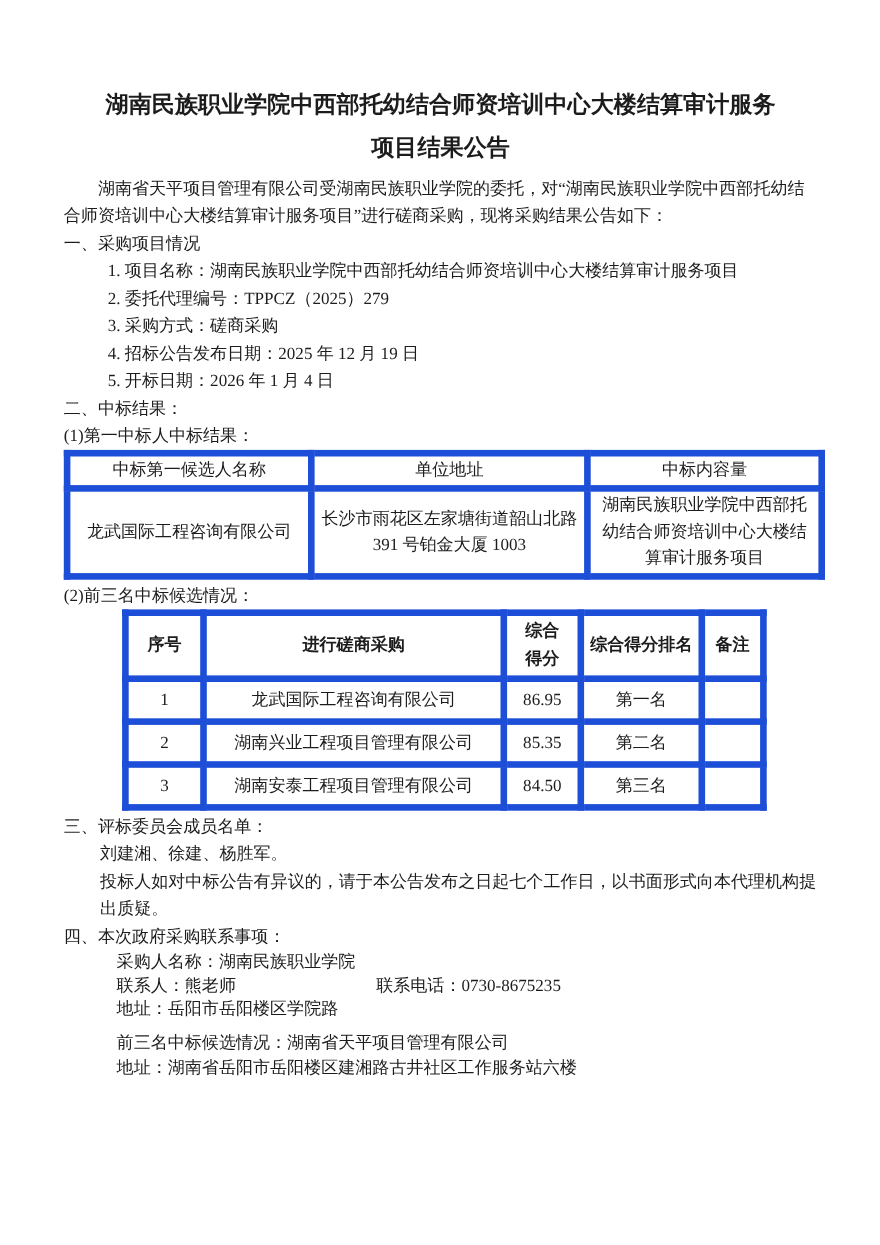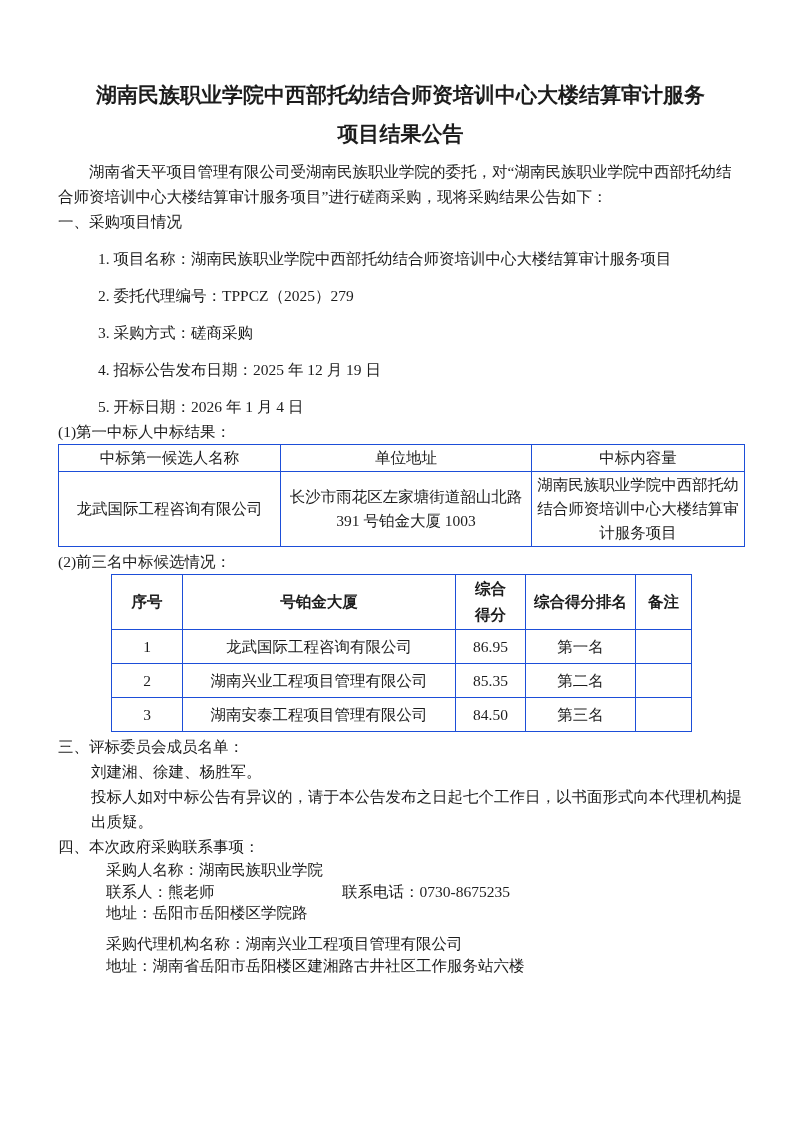--- a/index.html
+++ b/index.html
@@ -33,32 +33,31 @@
   }
   .intro {
     margin-top: 5px;
     text-indent: 2em;
   }
   .heading-bold {
     font-weight: normal;
   }
   .list-item {
     padding-left: 40px;
-    margin-top: 12px;
   }
   .sub-label {
     font-weight: normal;
   }
   table {
     border-collapse: collapse;
     table-layout: fixed;
     font-size: 15.5px;
   }
   th, td {
-    border: 1px solid #1d4ed8;
+    border: 6px solid #1d4ed8;
     text-align: center;
     vertical-align: middle;
     padding: 1px 4px;
     line-height: 24px;
     overflow: hidden;
   }
   .table-first {
     width: 686px;
   }
   .table-first th {
@@ -116,20 +115,21 @@
 
   <p class="body-text intro" style="margin:5px 0 0 0;">湖南省天平项目管理有限公司受湖南民族职业学院的委托，对“湖南民族职业学院中西部托幼结合师资培训中心大楼结算审计服务项目”进行磋商采购，现将采购结果公告如下：</p>
 
   <div class="body-text heading-bold">一、采购项目情况</div>
   <div class="body-text list-item">1. 项目名称：湖南民族职业学院中西部托幼结合师资培训中心大楼结算审计服务项目</div>
   <div class="body-text list-item">2. 委托代理编号：TPPCZ（2025）279</div>
   <div class="body-text list-item">3. 采购方式：磋商采购</div>
   <div class="body-text list-item">4. 招标公告发布日期：2025 年 12 月 19 日</div>
   <div class="body-text list-item">5. 开标日期：2026 年 1 月 4 日</div>
 
+  <div class="body-text heading-bold">二、中标结果：</div>
   <div class="body-text sub-label">(1)第一中标人中标结果：</div>
 
   <table class="table-first">
     <colgroup>
         <col style="width:222px">
         <col style="width:251px">
         <col style="width:213px">
       </colgroup>
     <tbody>
         <tr>
@@ -151,21 +151,21 @@
     <colgroup>
         <col style="width:71px">
         <col style="width:273px">
         <col style="width:70px">
         <col style="width:110px">
         <col style="width:56px">
       </colgroup>
     <tbody>
         <tr>
       <th>序号</th>
-      <th>号铂金大厦</th>
+      <th>进行磋商采购</th>
       <th class="th-score">综合得分</th>
       <th>综合得分排名</th>
       <th>备注</th>
     </tr>
     <tr>
       <td>1</td>
       <td>龙武国际工程咨询有限公司</td>
       <td>86.95</td>
       <td>第一名</td>
       <td></td>
@@ -196,17 +196,17 @@
   <div class="body-text contact-block">
     <div>采购人名称：湖南民族职业学院</div>
     <div class="contact-row">
       <span class="contact-name-span">联系人：熊老师</span>
       <span>联系电话：0730-8675235</span>
     </div>
     <div>地址：岳阳市岳阳楼区学院路</div>
   </div>
 
   <div class="body-text contact-block agency-block">
-    <div>采购代理机构名称：湖南兴业工程项目管理有限公司</div>
+    <div>前三名中标候选情况：湖南省天平项目管理有限公司</div>
     <div>地址：湖南省岳阳市岳阳楼区建湘路古井社区工作服务站六楼</div>
   </div>
 
 </div>
 
 </body></html>

